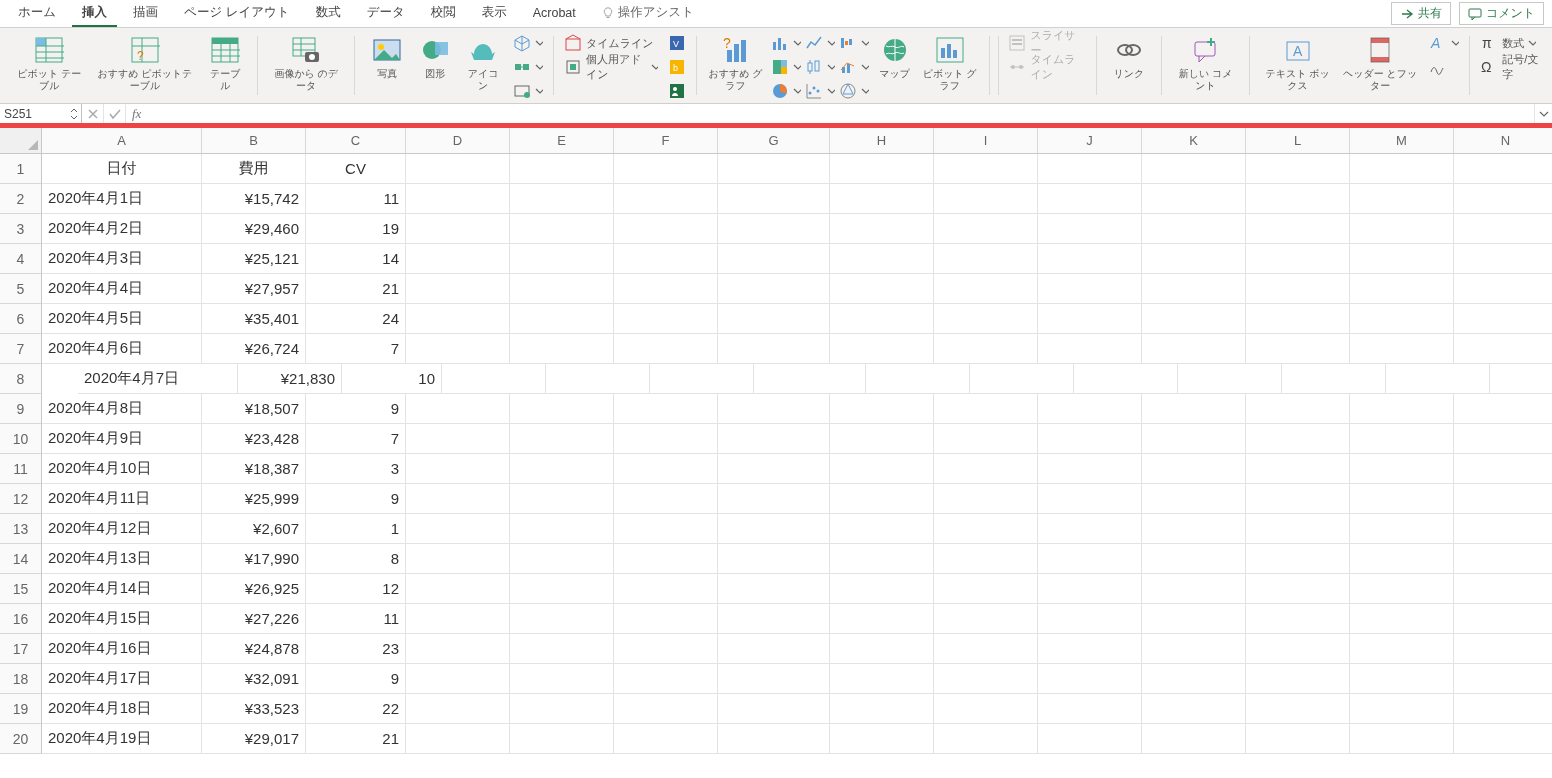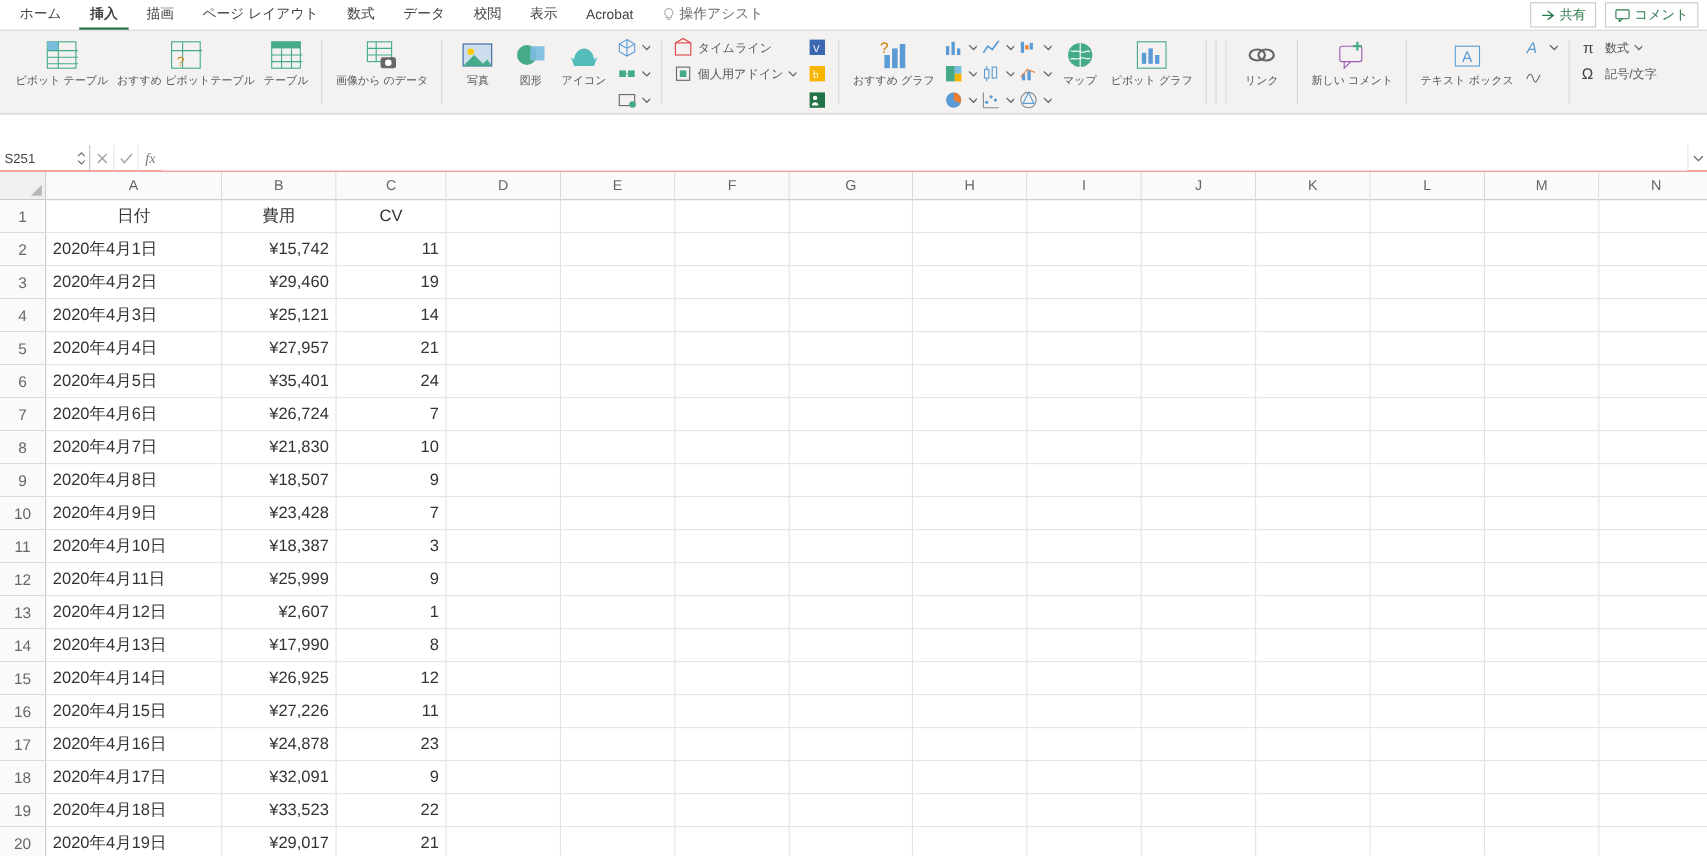--- a/index.html
+++ b/index.html
@@ -21,21 +21,21 @@
   .rb-btn { display: flex; flex-direction: column; align-items: center; justify-content: flex-start; padding: 2px 4px; min-width: 48px; cursor: pointer; gap: 2px; }
   .rb-btn .ic { width: 32px; height: 32px; display: flex; align-items: center; justify-content: center; }
   .rb-btn .lbl { font-size: 10px; color: #555; text-align: center; line-height: 1.15; }
   .mini { display: flex; flex-direction: column; gap: 2px; }
   .mini-row { display: flex; align-items: center; gap: 4px; font-size: 11px; color: #555; padding: 1px 2px; cursor: pointer; height: 22px; }
   .mini-ic { width: 18px; height: 18px; display:flex; align-items:center; justify-content:center; }
   .dd { width: 8px; height: 8px; display:inline-block; }
   .col-mini { display:flex; flex-direction:column; gap:2px; }
 
   
-  .fbar { display: flex; align-items: center; height: 24px; border-bottom: 1px solid #ef4444; margin-top: 28px; }
+  .fbar { display: flex; align-items: center; height: 24px; border-bottom: 5px solid #ef4444; }
   .namebox { width: 82px; border: 1px solid #c0c0c0; border-left: none; border-top: none; border-bottom: none; height: 100%; display: flex; align-items: center; padding: 0 4px; font-size: 12px; color: #444; position: relative; }
   .namebox .step { position:absolute; right:2px; display:flex; flex-direction:column; gap:0; }
   .step svg { width:10px; height:7px; }
   .fx-btn { width: 22px; text-align:center; color:#888; height:100%; display:flex; align-items:center; justify-content:center; border-right:1px solid #e4e4e4;}
   .fx-lbl { font-style: italic; font-family: "Times New Roman", serif; font-size: 13px; color:#777; padding:0 6px;}
   .formula-input { flex:1; border:none; outline:none; height:100%; font-size:13px; padding:0 4px; }
   .fbar-dd { width:18px; display:flex; align-items:center; justify-content:center; border-left:1px solid #e4e4e4; height:100%; }
 
   
   .grid-wrap { position: relative; overflow: hidden; }
@@ -408,20 +408,44 @@
             <rect x="12" y="8" width="4" height="14" fill="#5a9bd5"></rect>
             <rect x="18" y="14" width="4" height="8" fill="#5a9bd5"></rect>
           </svg>
         </span>
       <span class="lbl">ピボット
 グラフ</span>
     </div>
   </div>
   <div class="sep"></div>
   <div class="sep"></div>
+  <div class="group">
+    <div class="mini">
+      <div class="mini-row disabled" style="opacity:.45">
+        <span class="mini-ic">
+            <svg width="18" height="18">
+              <rect x="2" y="2" width="14" height="14" fill="none" stroke="#888"></rect>
+              <rect x="4" y="5" width="10" height="2" fill="#888"></rect>
+              <rect x="4" y="9" width="10" height="2" fill="#888"></rect>
+            </svg>
+          </span>
+        <span>スライサー</span>
+      </div>
+      <div class="mini-row disabled" style="opacity:.45">
+        <span class="mini-ic">
+            <svg width="18" height="18">
+              <path d="M2 9h14" stroke="#888"></path>
+              <circle cx="5" cy="9" r="2" fill="#888"></circle>
+              <circle cx="13" cy="9" r="2" fill="#888"></circle>
+            </svg>
+          </span>
+        <span>タイムライン</span>
+      </div>
+    </div>
+  </div>
   <div class="sep"></div>
   <div class="group">
     <div class="rb-btn">
       <span class="ic">
           <svg width="30" height="28">
             <ellipse cx="11" cy="14" rx="7" ry="5" fill="none" stroke="#666" stroke-width="2"></ellipse>
             <ellipse cx="19" cy="14" rx="7" ry="5" fill="none" stroke="#666" stroke-width="2"></ellipse>
           </svg>
         </span>
       <span class="lbl">リンク</span>
@@ -445,20 +469,31 @@
   <div class="group">
     <div class="rb-btn">
       <span class="ic">
           <svg width="30" height="28">
             <rect x="4" y="6" width="22" height="18" fill="none" stroke="#5a9bd5"></rect>
             <text x="10" y="20" font-size="14" fill="#5a9bd5">A</text>
           </svg>
         </span>
       <span class="lbl">テキスト
 ボックス</span>
+    </div>
+    <div class="rb-btn">
+      <span class="ic">
+          <svg width="30" height="28">
+            <rect x="6" y="2" width="18" height="24" fill="none" stroke="#888"></rect>
+            <rect x="6" y="2" width="18" height="5" fill="#c9302c" opacity=".7"></rect>
+            <rect x="6" y="21" width="18" height="5" fill="#c9302c" opacity=".7"></rect>
+          </svg>
+        </span>
+      <span class="lbl">ヘッダー
+とフッター</span>
     </div>
     <div class="col-mini" style="margin-left:4px">
       <div class="mini-row">
           <span class="mini-ic">
             <svg width="18" height="18">
               <text x="2" y="14" font-size="14" font-style="italic" fill="#5a9bd5">A</text>
             </svg>
           </span>
           <svg class="dd">
             <use href="#i-chev"></use>
@@ -677,21 +712,21 @@
         <div class="cell " style="width: 112px;"></div>
         <div class="cell " style="width: 104px;"></div>
         <div class="cell " style="width: 104px;"></div>
         <div class="cell " style="width: 104px;"></div>
         <div class="cell " style="width: 104px;"></div>
         <div class="cell " style="width: 104px;"></div>
         <div class="cell " style="width: 104px;"></div>
         <div class="cell " style="width: 104px;"></div>
       </div>
       <div class="row">
-        <div class="cell left" style="width: 160px;">2020年4月7日</div>
+        <div class="cell left" style="width: 160px; margin-left: 36px;">2020年4月7日</div>
         <div class="cell right" style="width: 104px;">¥21,830</div>
         <div class="cell right" style="width: 100px;">10</div>
         <div class="cell " style="width: 104px;"></div>
         <div class="cell " style="width: 104px;"></div>
         <div class="cell " style="width: 104px;"></div>
         <div class="cell " style="width: 112px;"></div>
         <div class="cell " style="width: 104px;"></div>
         <div class="cell " style="width: 104px;"></div>
         <div class="cell " style="width: 104px;"></div>
         <div class="cell " style="width: 104px;"></div>

